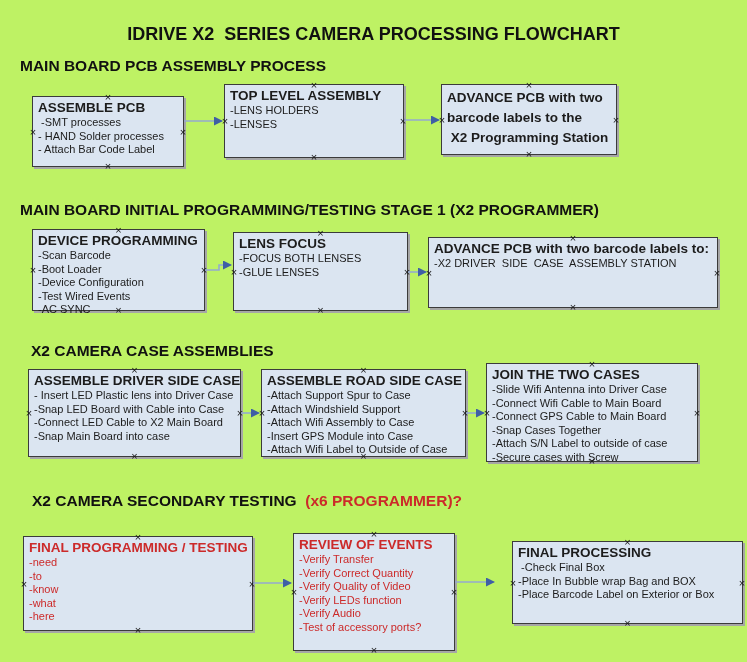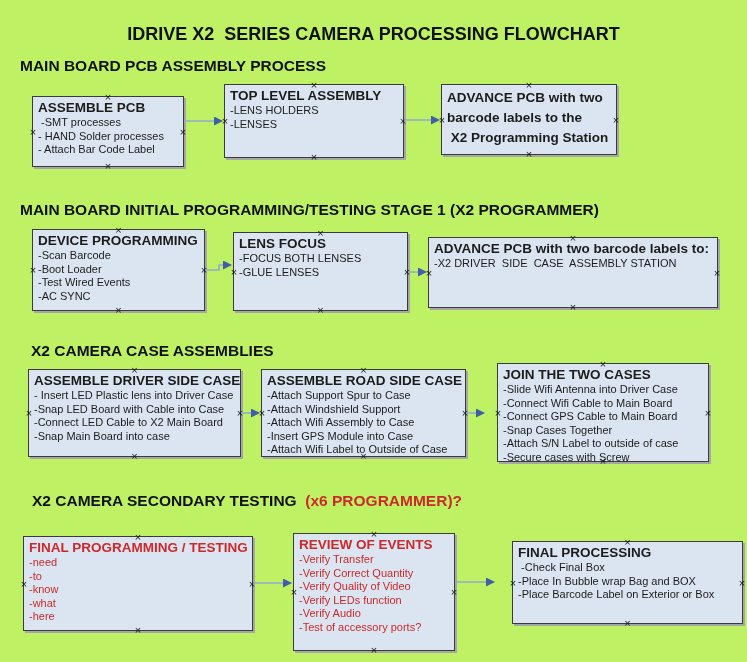--- a/index.html
+++ b/index.html
@@ -73,20 +73,21 @@
       <div class="box-title multi"> X2 Programming Station</div>
       <span class="handle h-top">×</span>
       <span class="handle h-bottom">×</span>
       <span class="handle h-left">×</span>
       <span class="handle h-right">×</span>
     </div>
     <div class="flow-box" style="left: 32px; top: 229px; width: 173px; height: 82px;">
       <div class="box-title">DEVICE PROGRAMMING</div>
       <div class="box-item">-Scan Barcode</div>
       <div class="box-item">-Boot Loader</div>
+      <div class="box-item">-Device Configuration</div>
       <div class="box-item">-Test Wired Events</div>
       <div class="box-item">-AC SYNC</div>
       <span class="handle h-top">×</span>
       <span class="handle h-bottom">×</span>
       <span class="handle h-left">×</span>
       <span class="handle h-right">×</span>
     </div>
     <div class="flow-box" style="left: 233px; top: 232px; width: 175px; height: 79px;">
       <div class="box-title">LENS FOCUS</div>
       <div class="box-item">-FOCUS BOTH LENSES</div>
@@ -120,21 +121,21 @@
       <div class="box-item">-Attach Support Spur to Case</div>
       <div class="box-item">-Attach Windshield Support</div>
       <div class="box-item">-Attach Wifi Assembly to Case</div>
       <div class="box-item">-Insert GPS Module into Case</div>
       <div class="box-item">-Attach Wifi Label to Outside of Case</div>
       <span class="handle h-top">×</span>
       <span class="handle h-bottom">×</span>
       <span class="handle h-left">×</span>
       <span class="handle h-right">×</span>
     </div>
-    <div class="flow-box" style="left: 486px; top: 363px; width: 212px; height: 99px; margin-left: 11px;">
+    <div class="flow-box" style="left: 486px; top: 363px; width: 212px; height: 99px;">
       <div class="box-title">JOIN THE TWO CASES</div>
       <div class="box-item">-Slide Wifi Antenna into Driver Case</div>
       <div class="box-item">-Connect Wifi Cable to Main Board</div>
       <div class="box-item">-Connect GPS Cable to Main Board</div>
       <div class="box-item">-Snap Cases Together</div>
       <div class="box-item">-Attach S/N Label to outside of case</div>
       <div class="box-item">-Secure cases with Screw</div>
       <span class="handle h-top">×</span>
       <span class="handle h-bottom">×</span>
       <span class="handle h-left">×</span>

